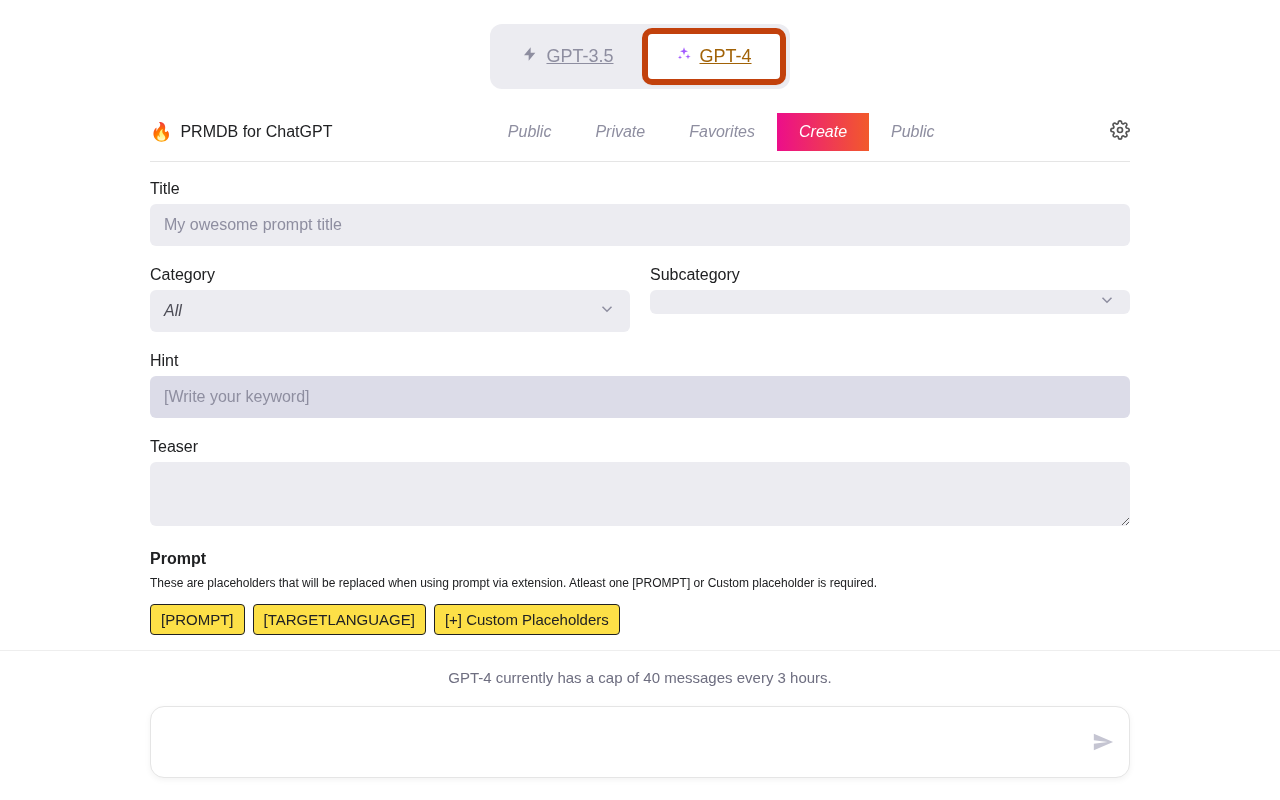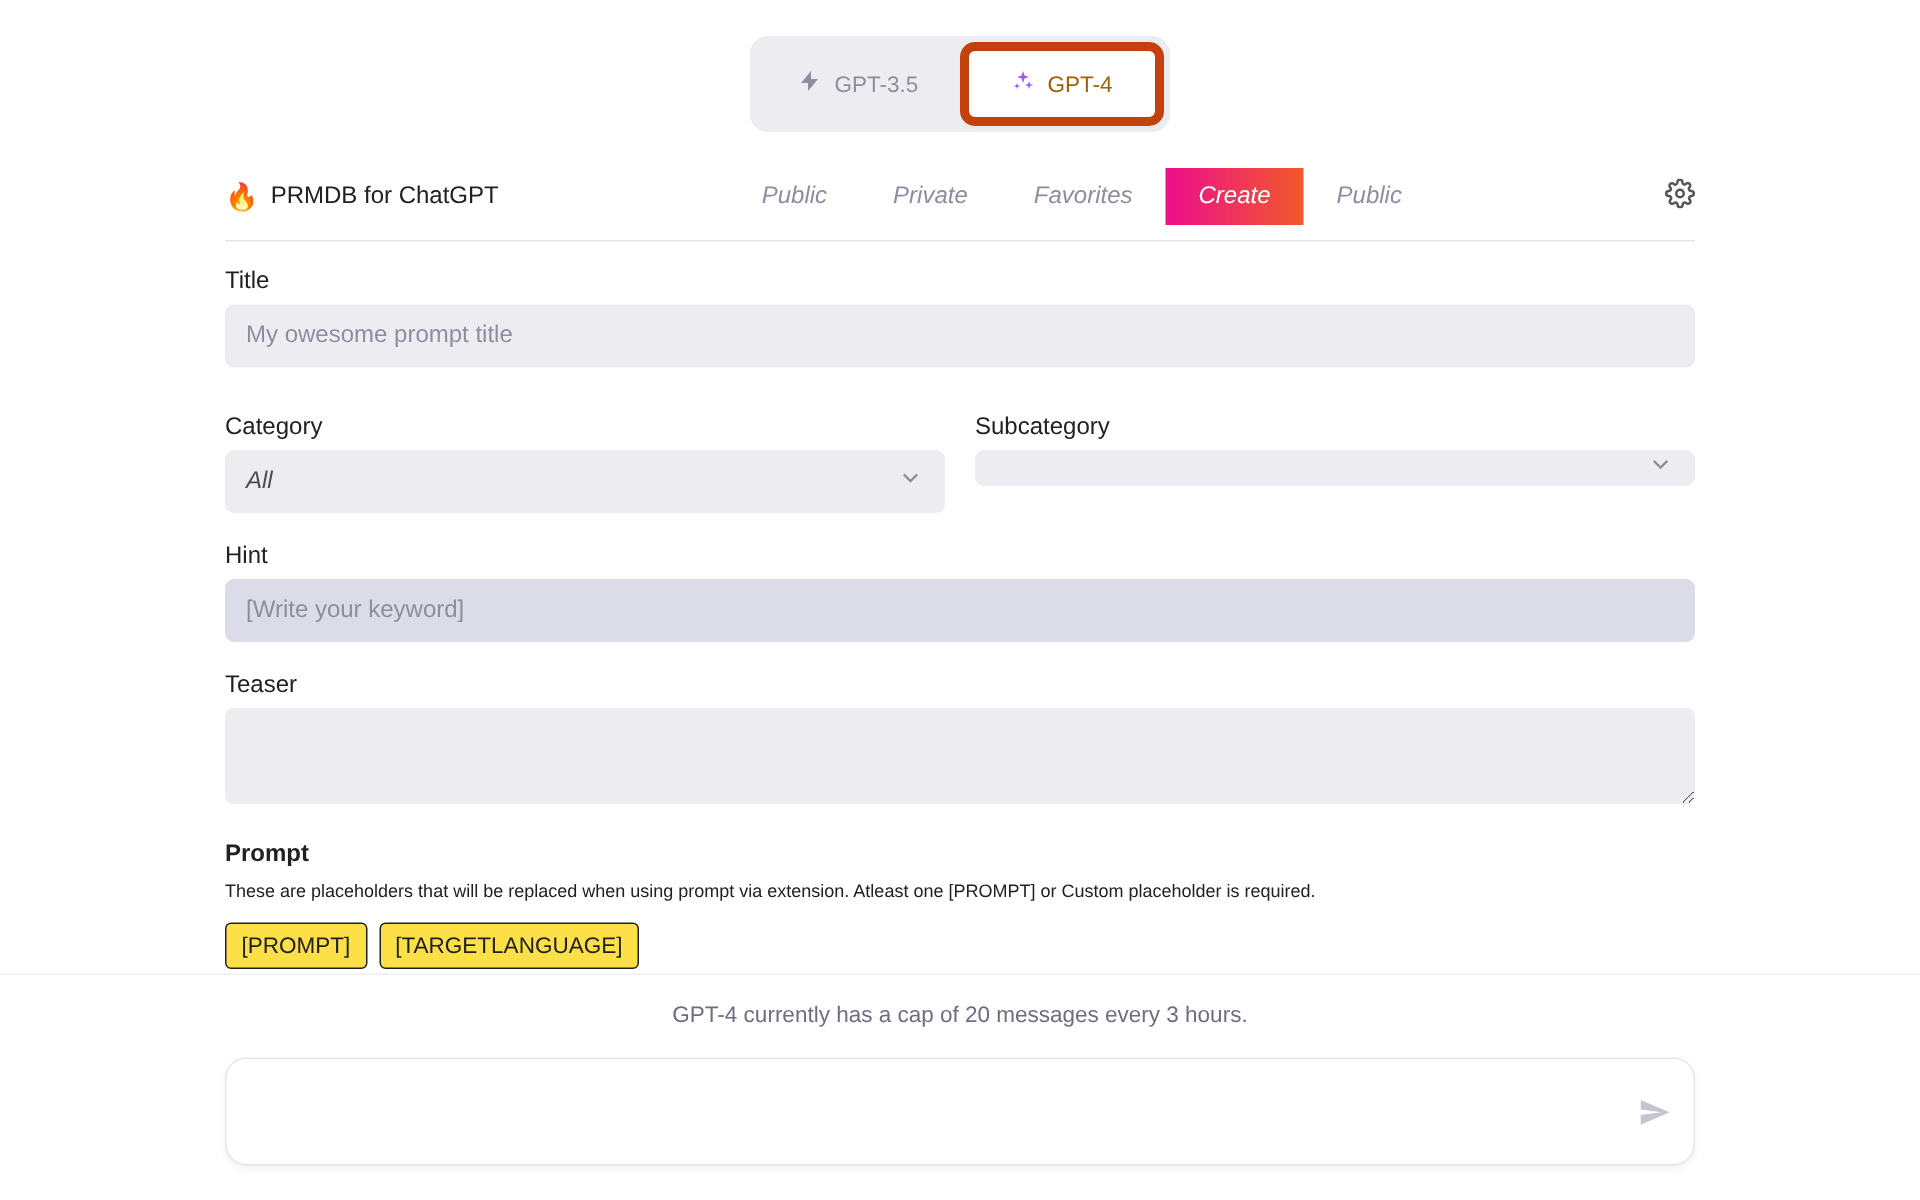--- a/index.html
+++ b/index.html
@@ -25,23 +25,24 @@
       padding: 4px;
       display: flex;
       gap: 0;
     }
     .model-tab {
       display: flex;
       align-items: center;
       gap: 8px;
       padding: 12px 28px;
       border-radius: 10px;
-      font-size: 15px;
+      font-size: 18px;
       font-weight: 500;
       cursor: pointer;
+      text-decoration: underline;
     }
     .model-tab.inactive {
       color: #8e8ea0;
     }
     .model-tab.active {
       background: #fff;
       color: #a16207;
       border: 6px solid #c2410c;
       box-shadow: 0 1px 2px rgba(0,0,0,0.03);
     }
@@ -98,21 +99,20 @@
     }
     .form-area {
       margin: 18px 150px 0 150px;
     }
     .form-row {
       display: flex;
       gap: 20px;
     }
     .form-col {
       flex: 1;
-      margin-top: 11px;
     }
     .form-group {
       margin-bottom: 20px;
     }
     label {
       display: block;
       font-size: 16px;
       color: #202123;
       margin-bottom: 6px;
     }
@@ -310,26 +310,27 @@
     <label>Teaser</label>
     <textarea class="textarea-box" style=""></textarea>
   </div>
 
   <div class="form-group">
     <label class="label-bold">Prompt</label>
     <div class="prompt-description">These are placeholders that will be replaced when using prompt via extension. Atleast one [PROMPT] or Custom placeholder is required.</div>
     <div class="placeholder-buttons">
       <button class="ph-btn">[PROMPT]</button>
       <button class="ph-btn">[TARGETLANGUAGE]</button>
+      <button class="ph-btn">[+] Custom Placeholders</button>
     </div>
   </div>
 </div>
 
 <div class="bottom-area">
-  <div class="cap-notice">GPT-4 currently has a cap of 20 messages every 3 hours.</div>
+  <div class="cap-notice">GPT-4 currently has a cap of 40 messages every 3 hours.</div>
   <div class="chat-input-wrapper">
     <textarea class="chat-input" rows="1" placeholder="" style=""></textarea>
     <span class="send-btn">
       <svg viewBox="0 0 24 24">
           <path d="M2 21l21-9L2 3v7l15 2-15 2v7z"></path>
         </svg>
     </span>
   </div>
 </div>
 

